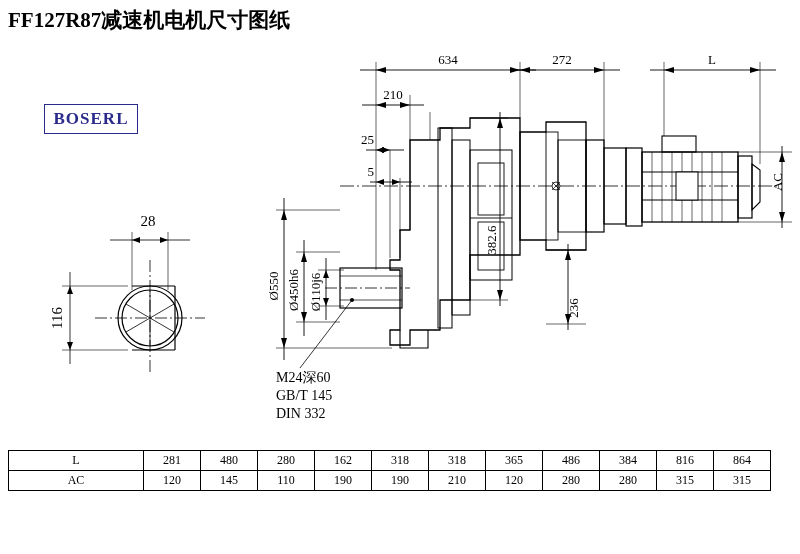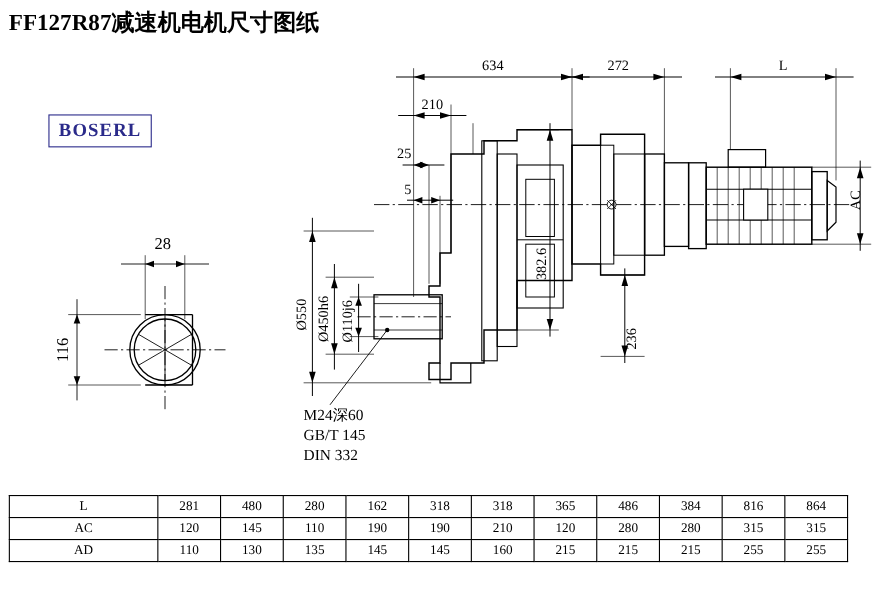--- a/index.html
+++ b/index.html
@@ -271,28 +271,14 @@
       <td class="val">110</td>
       <td class="val">190</td>
       <td class="val">190</td>
       <td class="val">210</td>
       <td class="val">120</td>
       <td class="val">280</td>
       <td class="val">280</td>
       <td class="val">315</td>
       <td class="val">315</td>
     </tr>
-    <tr>
-      <td class="lbl">AD</td>
-      <td class="val">110</td>
-      <td class="val">130</td>
-      <td class="val">135</td>
-      <td class="val">145</td>
-      <td class="val">145</td>
-      <td class="val">160</td>
-      <td class="val">215</td>
-      <td class="val">215</td>
-      <td class="val">215</td>
-      <td class="val">255</td>
-      <td class="val">255</td>
-    </tr>
   </tbody>
 </table>
 
 </body></html>

